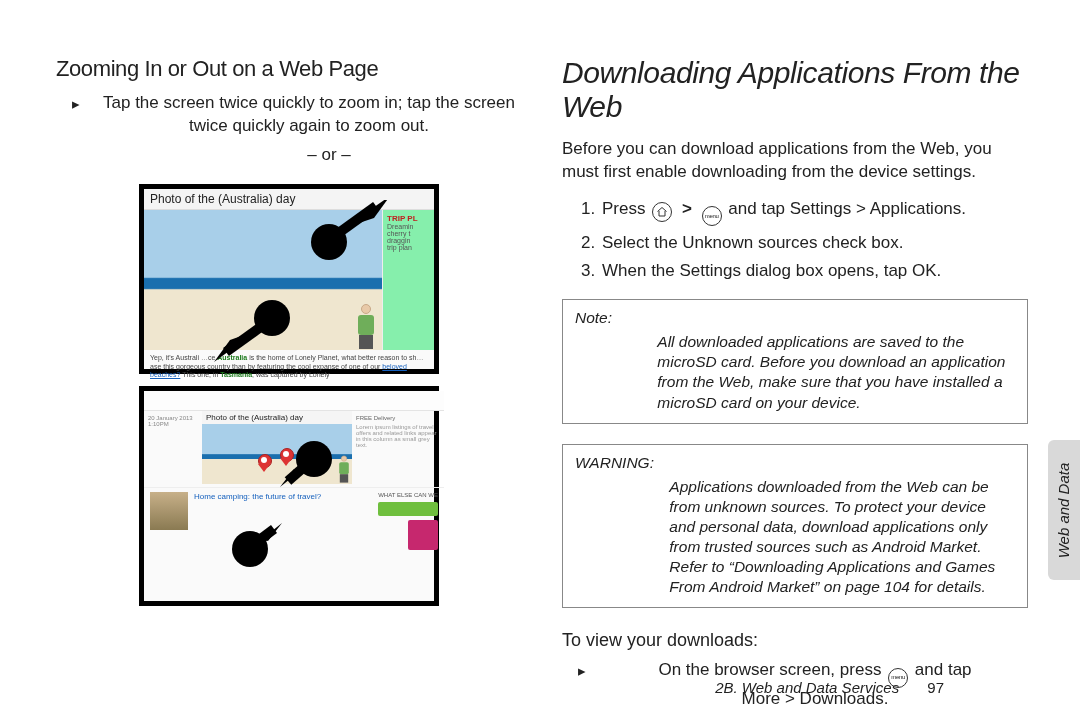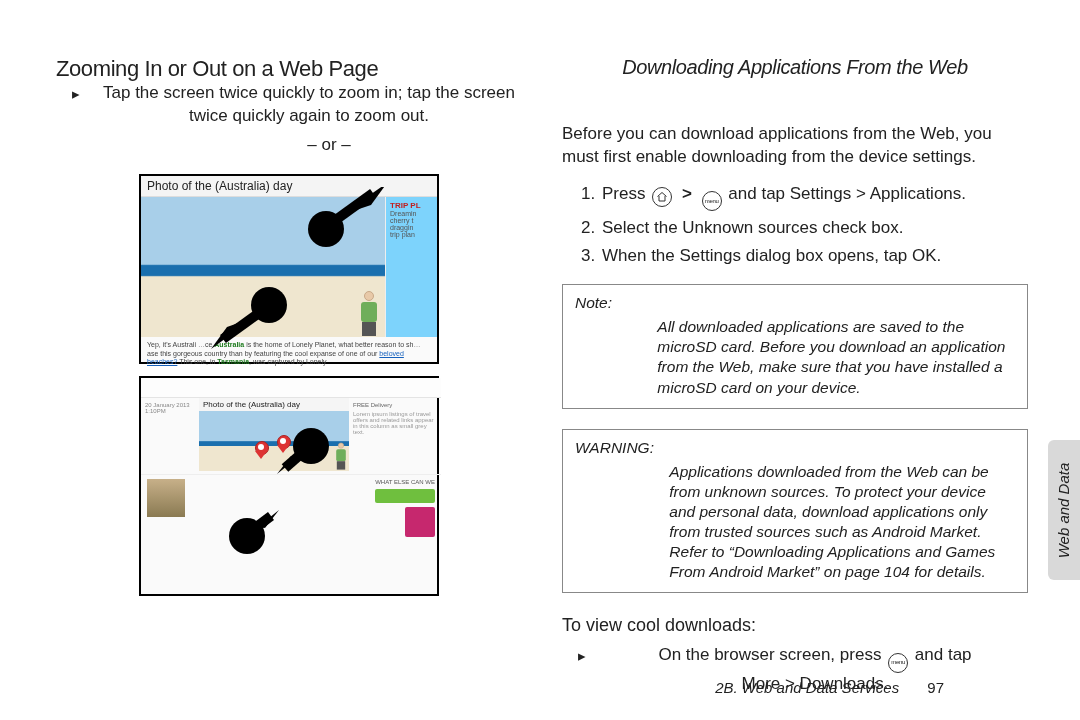--- a/index.html
+++ b/index.html
@@ -1,41 +1,41 @@
 <!DOCTYPE html>
 <html><head>
 <meta charset="utf-8">
 <style>
   * { box-sizing: border-box; margin: 0; padding: 0; }
   html, body { width: 1080px; height: 720px; font-family: Arial, Helvetica, sans-serif; color: #222; background: #fff; position: relative; }
   .page { display: flex; width: 100%; height: 100%; padding: 56px 52px 48px 56px; gap: 40px; }
   .col { flex: 1 1 0; display: flex; flex-direction: column; }
-  h2.sub { font-size: 22px; font-weight: 400; letter-spacing: -0.4px; }
-  h1.section { font-size: 20px; font-style: italic; font-weight: 400; margin-bottom: 14px; letter-spacing: -0.4px; text-align: center; }
+  h2.sub { font-size: 22px; font-weight: 400; margin-bottom: 10px; letter-spacing: -0.4px; }
+  h1.section { font-size: 30px; font-style: italic; font-weight: 400; margin-bottom: 14px; letter-spacing: -0.4px; }
   .body { font-size: 17px; line-height: 1.34; }
   ul.bullet { list-style: none; padding-left: 20px; }
   ul.bullet li { position: relative; padding-left: 20px; margin-bottom: 4px; text-align: center; }
   ul.bullet li::before { content: "▸"; position: absolute; left: -4px; top: 2px; font-size: 15px; }
   .indent { padding-left: 40px; margin-top: 6px; margin-bottom: 6px; }
   ol.num { padding-left: 38px; margin-top: 4px; }
   ol.num li { margin-bottom: 6px; padding-left: 2px; }
   .bold { font-weight: 400; }
   .note-box { border: 1px solid #888; padding: 8px 12px 10px 12px; margin: 10px 0; font-style: italic; font-size: 15.5px; line-height: 1.3; }
   .note-box .lbl { display: inline-block; width: 78px; vertical-align: top; }
   .note-box .txt { display: inline-block; width: calc(100% - 84px); vertical-align: top; margin-top: 24px; }
   .sub3 { font-size: 18px; margin: 12px 0 8px 0; }
   .inline-icon { display: inline-flex; align-items: center; justify-content: center; width: 20px; height: 20px; border: 1.3px solid #333; border-radius: 50%; font-size: 10px; vertical-align: -4px; margin: 0 2px; background:#fff; }
   .inline-icon.home svg { width: 12px; height: 12px; }
   .inline-icon.menu { font-size: 6px; letter-spacing: -0.3px; }
   .figures { margin-top: 12px; display: flex; flex-direction: column; align-items: center; gap: 12px; flex: 1; }
-  .fig { border: 2px solid #000000; width: 300px; position: relative; background: #fafafa; }
+  .fig { border: 5px solid #000000; width: 300px; position: relative; background: #fafafa; }
   .fig .titlebar { font-size: 12px; padding: 3px 6px; border-bottom: 1px solid #ddd; background: #f4f4f4; }
   .fig .photo-area { position: relative; height: 140px; display: flex; }
   .fig .beach { flex: 1; background: linear-gradient(#a8cfe9 0%, #a8cfe9 48%, #1a6fae 49%, #1a6fae 56%, #efe6cf 57%, #efe6cf 100%); position: relative; }
-  .fig .sidecol { width: 52px; background: #7dd3fc; border-left: 1px solid #eee; padding: 4px; font-size: 7px; color: #555; }
+  .fig .sidecol { width: 52px; background: #86efac; border-left: 1px solid #eee; padding: 4px; font-size: 7px; color: #555; }
   .fig .sidecol .triphdr { color: #c02020; font-weight: bold; font-size: 8px; }
   .fig .caption { font-size: 7px; padding: 4px 6px 6px 6px; color: #444; line-height: 1.2; }
   .fig .caption .hl { color: #1d7a1d; font-weight: bold; }
   .fig .caption .lnk { color: #1560bd; text-decoration: underline; }
   .fig2 { height: 220px; display: grid; grid-template-columns: 58px 150px 92px; grid-template-rows: 20px 76px auto; font-size: 7px; }
   .fig2 .hdr { grid-column: 1/4; border-bottom: 1px solid #e4e4e4; background: #fdfdfd; padding: 3px 6px; color: #777; }
   .fig2 .leftmeta { padding: 4px; color: #888; font-size: 6px; }
   .fig2 .photoCell { position: relative; }
   .fig2 .photoCell .pcap { font-size: 8px; padding: 2px 4px; background: #f5f5f5; }
   .fig2 .beach2 { height: 60px; background: linear-gradient(#a8cfe9 0%, #a8cfe9 50%, #1a6fae 51%, #1a6fae 58%, #efe6cf 59%, #efe6cf 100%); position: relative; }
@@ -127,20 +127,21 @@
                 <div class="legs"></div>
               </div>
           </div>
         </div>
         <div class="rightcol">
           <span class="fdel" style="display:inline-block;margin-bottom:3px;">FREE Delivery</span><br>
           <span style="color:#999">Lorem ipsum listings of travel offers and related links appear in this column as small grey text.</span>
         </div>
         <div class="lower">
           <div class="thumb"></div>
+          <div class="ltext">Home camping: the future of travel?</div>
           <div style="flex:1"></div>
           <div style="display:flex;flex-direction:column;gap:4px;align-items:flex-end;">
             <span style="font-size:6px;color:#555;">WHAT ELSE CAN WE</span>
             <div class="pbtn"></div>
             <div style="width:30px;height:30px;background:#c6286e;border-radius:2px;"></div>
           </div>
         </div>
 
         <svg class="arr-svg" style="left:0;top:0;width:300px;height:220px;">
           <circle cx="170" cy="68" r="18" fill="#000"></circle>
@@ -150,21 +151,21 @@
           <polygon points="118,148 138,132 124,150" fill="#000"></polygon>
           <line x1="114" y1="150" x2="130" y2="138" stroke="#000" stroke-width="10"></line>
         </svg>
       </div>
 
     </div>
   </div>
 
   <div class="col">
     <h1 class="section">Downloading Applications From the Web</h1>
-    <p class="body" style="margin-bottom:10px;margin-top:30px;">Before you can download applications from the Web, you must first enable downloading from the device settings.</p>
+    <p class="body" style="margin-bottom:10px;">Before you can download applications from the Web, you must first enable downloading from the device settings.</p>
 
     <ol class="num body">
       <li>
         <span>Press </span>
         <span class="inline-icon home">
           <svg viewBox="0 0 24 24">
               <path d="M3 11 L12 3 L21 11 M6 10 V20 H18 V10" fill="none" stroke="#333" stroke-width="2"></path>
             </svg>
         </span>
         <span style="margin:0 3px;font-weight:bold">&gt;</span>
@@ -182,21 +183,21 @@
     <div class="note-box">
       <span class="lbl">Note:</span>
       <span class="txt">All downloaded applications are saved to the microSD card. Before you download an application from the Web, make sure that you have installed a microSD card on your device.</span>
     </div>
 
     <div class="note-box">
       <span class="lbl" style="width:90px;">WARNING:</span>
       <span class="txt" style="width:calc(100% - 96px);">Applications downloaded from the Web can be from unknown sources. To protect your device and personal data, download applications only from trusted sources such as Android Market. Refer to “Downloading Applications and Games From Android Market” on page 104 for details.</span>
     </div>
 
-    <div class="sub3">To view cool downloads:</div>
+    <div class="sub3">To view your downloads:</div>
     <ul class="bullet body">
       <li>
         <span>On the browser screen, press </span>
         <span class="inline-icon menu">menu</span>
         <span> and tap </span><br>
         <span class="bold">More &gt; Downloads</span><span>.</span>
       </li>
     </ul>
   </div>
 

